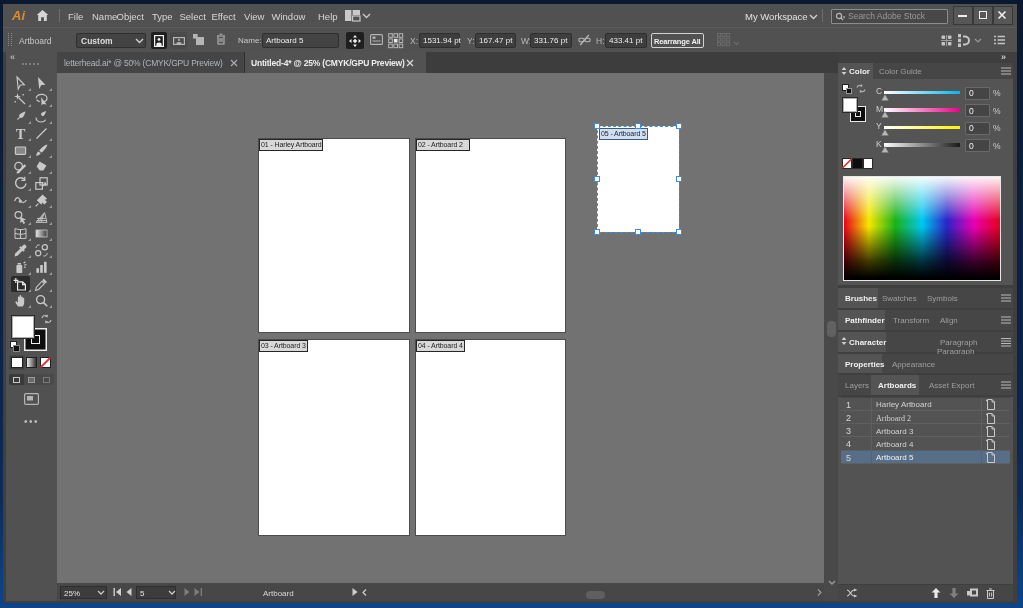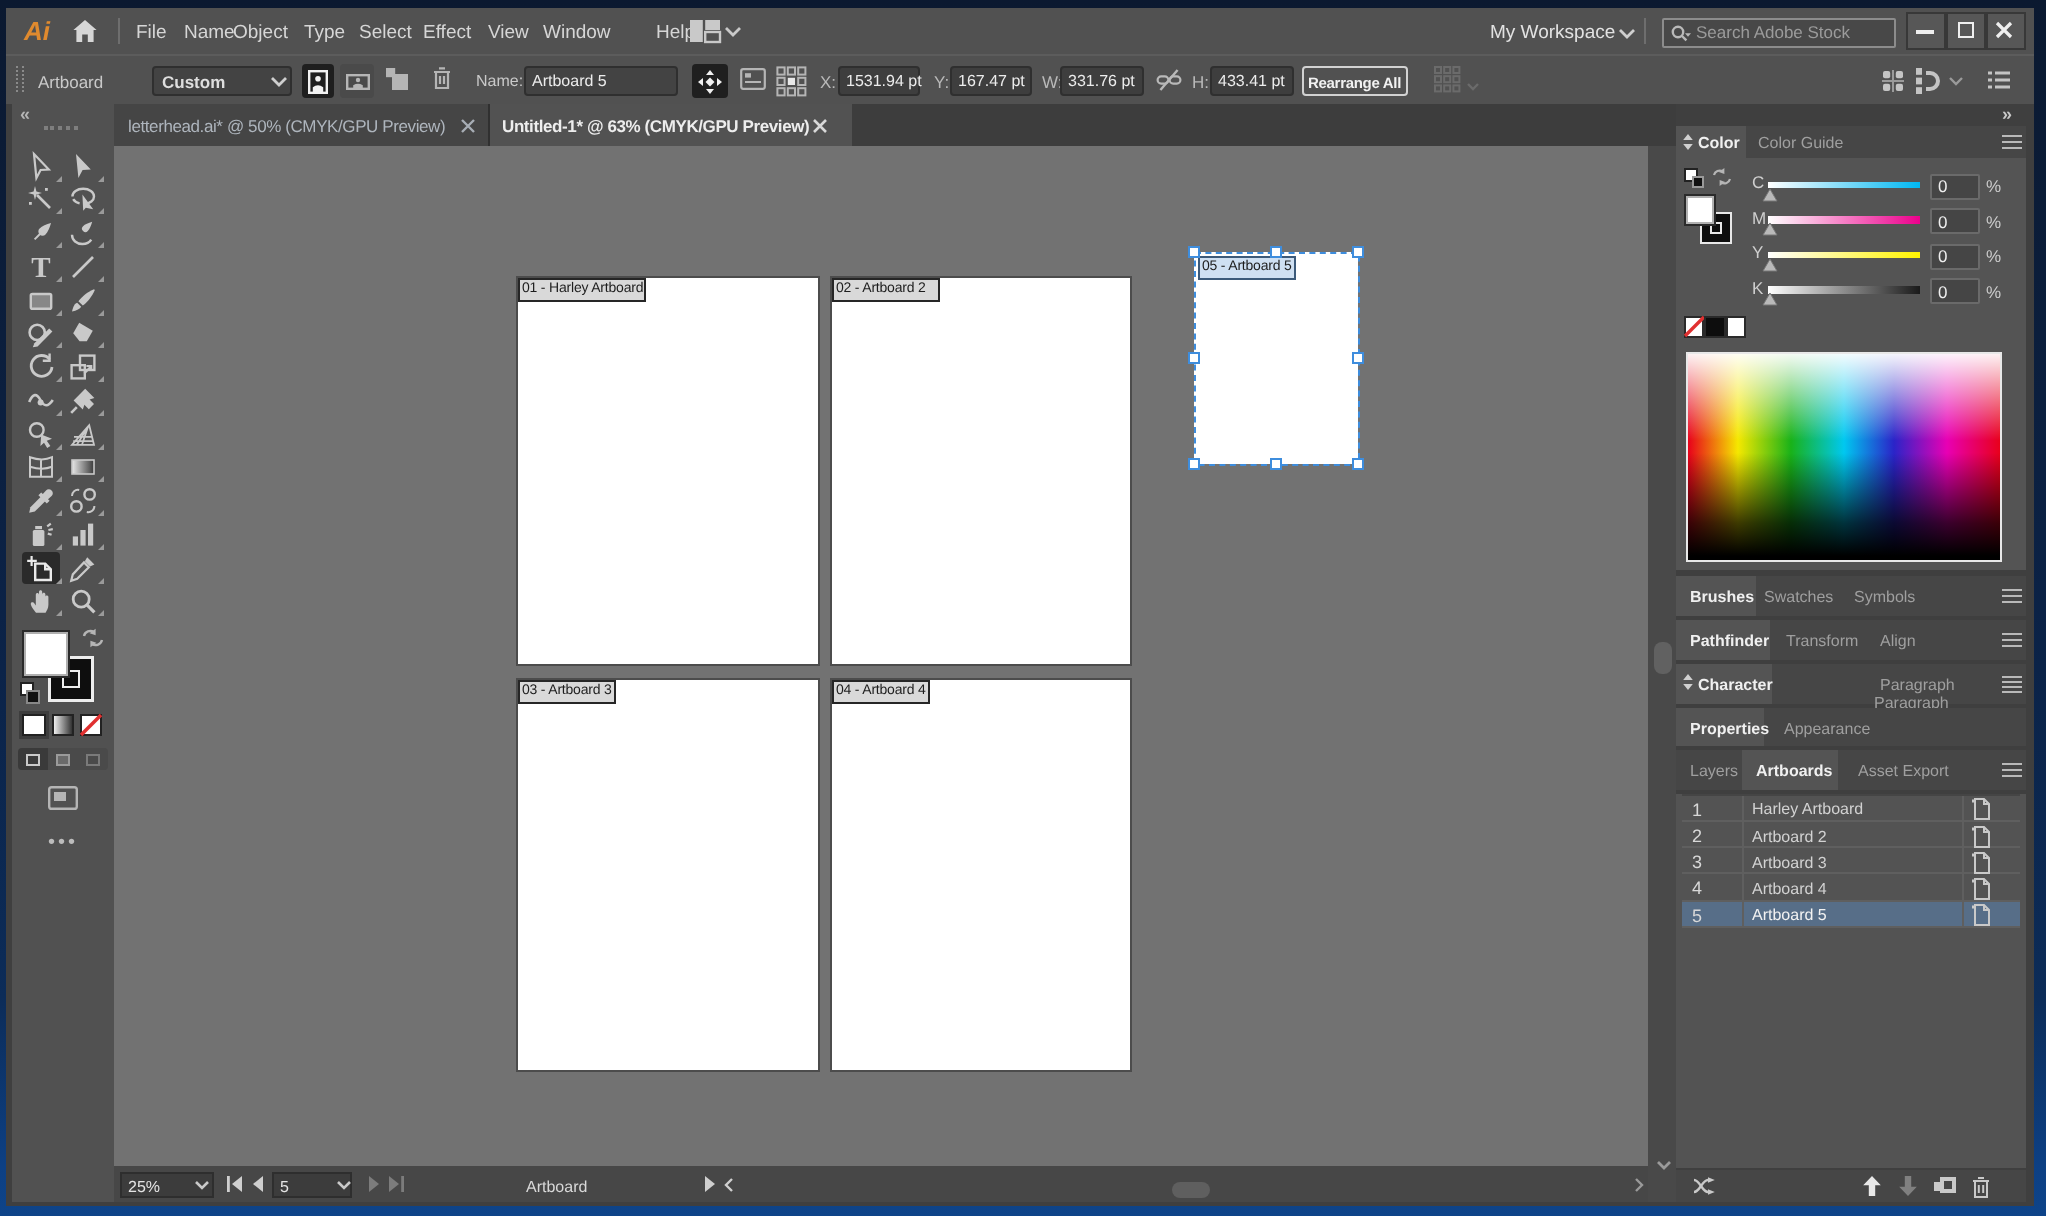--- a/index.html
+++ b/index.html
@@ -18,21 +18,21 @@
   </svg>
 <div style="position:absolute;left:59px;top:9px;width:1px;height:13px;background:#6e6e6e;"></div>
 <div class="tx" style="left:68px;top:10.5px;font-size:9.5px;color:#d6d6d6;">File</div>
 <div class="tx" style="left:92px;top:10.5px;font-size:9.5px;color:#d6d6d6;">Name</div>
 <div class="tx" style="left:116.5px;top:10.5px;font-size:9.5px;color:#d6d6d6;">Object</div>
 <div class="tx" style="left:152px;top:10.5px;font-size:9.5px;color:#d6d6d6;">Type</div>
 <div class="tx" style="left:179.5px;top:10.5px;font-size:9.5px;color:#d6d6d6;">Select</div>
 <div class="tx" style="left:211.5px;top:10.5px;font-size:9.5px;color:#d6d6d6;">Effect</div>
 <div class="tx" style="left:244px;top:10.5px;font-size:9.5px;color:#d6d6d6;">View</div>
 <div class="tx" style="left:271.5px;top:10.5px;font-size:9.5px;color:#d6d6d6;">Window</div>
-<div class="tx" style="left:328px;top:10.5px;font-size:9.5px;color:#d6d6d6;">Help</div>
+<div class="tx" style="left:318px;top:10.5px;font-size:9.5px;color:#d6d6d6;">Help</div>
 <svg style="left:345px;top:10px" width="15" height="11" viewBox="0 0 15 11">
     <rect x="0" y="0" width="6.4" height="11" fill="#c9c9c9"></rect>
     <rect x="7.6" y="0" width="7.4" height="5" fill="#c9c9c9"></rect>
     <rect x="7.6" y="6" width="7.4" height="5" fill="none" stroke="#c9c9c9" stroke-width="1.2"></rect>
   </svg>
 <svg style="left:362px;top:13px" width="9" height="6" viewBox="0 0 9 6">
     <path d="M1 1 L4.5 4.5 L8 1" fill="none" stroke="#c9c9c9" stroke-width="1.4"></path>
   </svg>
 <div class="tx" style="left:745px;top:10.5px;font-size:9.5px;color:#e2e2e2;">My Workspace</div>
 <svg style="left:809px;top:13.5px" width="9" height="6" viewBox="0 0 9 6">
@@ -159,21 +159,21 @@
     <path d="M0 1.5 H2 M0 5 H2 M0 8.5 H2" stroke="#c4c4c4" stroke-width="1.6"></path>
     <path d="M3.5 1.5 H11 M3.5 5 H11 M3.5 8.5 H11" stroke="#c4c4c4" stroke-width="1.6"></path>
   </svg>
 <div style="position:absolute;left:57px;top:52px;width:781px;height:21px;background:#3d3d3d;"></div>
 <div style="position:absolute;left:57px;top:52px;width:188px;height:21px;background:#454545;border-right:1px solid #303030;"></div>
 <div class="tx" style="left:64px;top:58px;font-size:8.5px;letter-spacing:-0.2px;color:#aeb5bd;">letterhead.ai* @ 50% (CMYK/GPU Preview)</div>
 <svg style="left:230px;top:58.5px" width="8" height="8" viewBox="0 0 8 8">
     <path d="M1 1 L7 7 M7 1 L1 7" stroke="#a7adb5" stroke-width="1.2"></path>
   </svg>
 <div style="position:absolute;left:245px;top:52px;width:181px;height:21px;background:#525252;"></div>
-<div class="tx" style="left:251px;top:57.5px;font-size:8.5px;font-weight:bold;letter-spacing:-0.2px;color:#ededed;">Untitled-1* @ 63% (CMYK/GPU Preview)</div>
+<div class="tx" style="left:251px;top:57.5px;font-size:8.5px;font-weight:bold;letter-spacing:-0.2px;color:#ededed;">Untitled-4* @ 25% (CMYK/GPU Preview)</div>
 <svg style="left:406px;top:58.5px" width="8" height="8" viewBox="0 0 8 8">
     <path d="M1 1 L7 7 M7 1 L1 7" stroke="#d8d8d8" stroke-width="1.3"></path>
   </svg>
 <div style="position:absolute;left:57px;top:73px;width:767px;height:510px;background:#727272;"></div>
 <div style="position:absolute;left:258px;top:138px;width:152px;height:195px;background:#fff;border:1px solid #4c4c4c;"></div>
 <div style="position:absolute;left:258.5px;top:139px;width:64px;height:11.5px;background:#d9d9d9;border:1px solid #262626;color:#1d1d1d;font-size:7px;letter-spacing:-0.1px;line-height:10px;padding:0 1.5px;white-space:nowrap;overflow:hidden;">01 - Harley Artboard</div>
 <div style="position:absolute;left:415px;top:138px;width:151px;height:195px;background:#fff;border:1px solid #4c4c4c;"></div>
 <div style="position:absolute;left:415.5px;top:139px;width:54px;height:11.5px;background:#d9d9d9;border:1px solid #262626;color:#1d1d1d;font-size:7px;letter-spacing:-0.1px;line-height:10px;padding:0 1.5px;white-space:nowrap;overflow:hidden;">02 - Artboard 2</div>
 <div style="position:absolute;left:258px;top:339px;width:152px;height:197px;background:#fff;border:1px solid #4c4c4c;"></div>
 <div style="position:absolute;left:258.5px;top:340px;width:49px;height:11.5px;background:#d9d9d9;border:1px solid #262626;color:#1d1d1d;font-size:7px;letter-spacing:-0.1px;line-height:10px;padding:0 1.5px;white-space:nowrap;overflow:hidden;">03 - Artboard 3</div>
@@ -518,21 +518,21 @@
 <div class="tx" style="left:876px;top:400.3px;font-size:8px;color:#d2d2d2;">Harley Artboard</div>
 <div style="position:absolute;left:981px;top:397.8px;width:1px;height:13.2px;background:#5f5f5f;"></div>
 <svg style="left:986px;top:399.3px" width="9" height="11" viewBox="0 0 9 11">
     <path d="M1.5 0.5 L6 0.5 L8.5 3 L8.5 10.5 L1.5 10.5 Z" fill="none" stroke="#c9c9c9" stroke-width="1"></path>
     <path d="M6 0.5 L6 3 L8.5 3" fill="none" stroke="#c9c9c9" stroke-width="1"></path>
     <path d="M0.5 2.2 L0.5 0.8" stroke="#c9c9c9" stroke-width="1"></path>
   </svg>
 <div style="position:absolute;left:841px;top:411.0px;width:169px;height:13.2px;background:#535353;border-bottom:1px solid #5f5f5f;"></div>
 <div class="tx" style="left:846px;top:413.0px;font-size:9px;color:#d8d8d8;">2</div>
 <div style="position:absolute;left:871px;top:411.0px;width:1px;height:13.2px;background:#5f5f5f;"></div>
-<div class="tx" style="left:876px;top:413.5px;font-size:8px;color:#d2d2d2;">Artboard 2</div>
+<div class="tx" style="left:876px;top:413.5px;font-size:8px;color:#d2d2d2;font-family:Liberation Serif, serif;">Artboard 2</div>
 <div style="position:absolute;left:981px;top:411.0px;width:1px;height:13.2px;background:#5f5f5f;"></div>
 <svg style="left:986px;top:412.5px" width="9" height="11" viewBox="0 0 9 11">
     <path d="M1.5 0.5 L6 0.5 L8.5 3 L8.5 10.5 L1.5 10.5 Z" fill="none" stroke="#c9c9c9" stroke-width="1"></path>
     <path d="M6 0.5 L6 3 L8.5 3" fill="none" stroke="#c9c9c9" stroke-width="1"></path>
     <path d="M0.5 2.2 L0.5 0.8" stroke="#c9c9c9" stroke-width="1"></path>
   </svg>
 <div style="position:absolute;left:841px;top:424.2px;width:169px;height:13.2px;background:#535353;border-bottom:1px solid #5f5f5f;"></div>
 <div class="tx" style="left:846px;top:426.2px;font-size:9px;color:#d8d8d8;">3</div>
 <div style="position:absolute;left:871px;top:424.2px;width:1px;height:13.2px;background:#5f5f5f;"></div>
 <div class="tx" style="left:876px;top:426.7px;font-size:8px;color:#d2d2d2;">Artboard 3</div>

